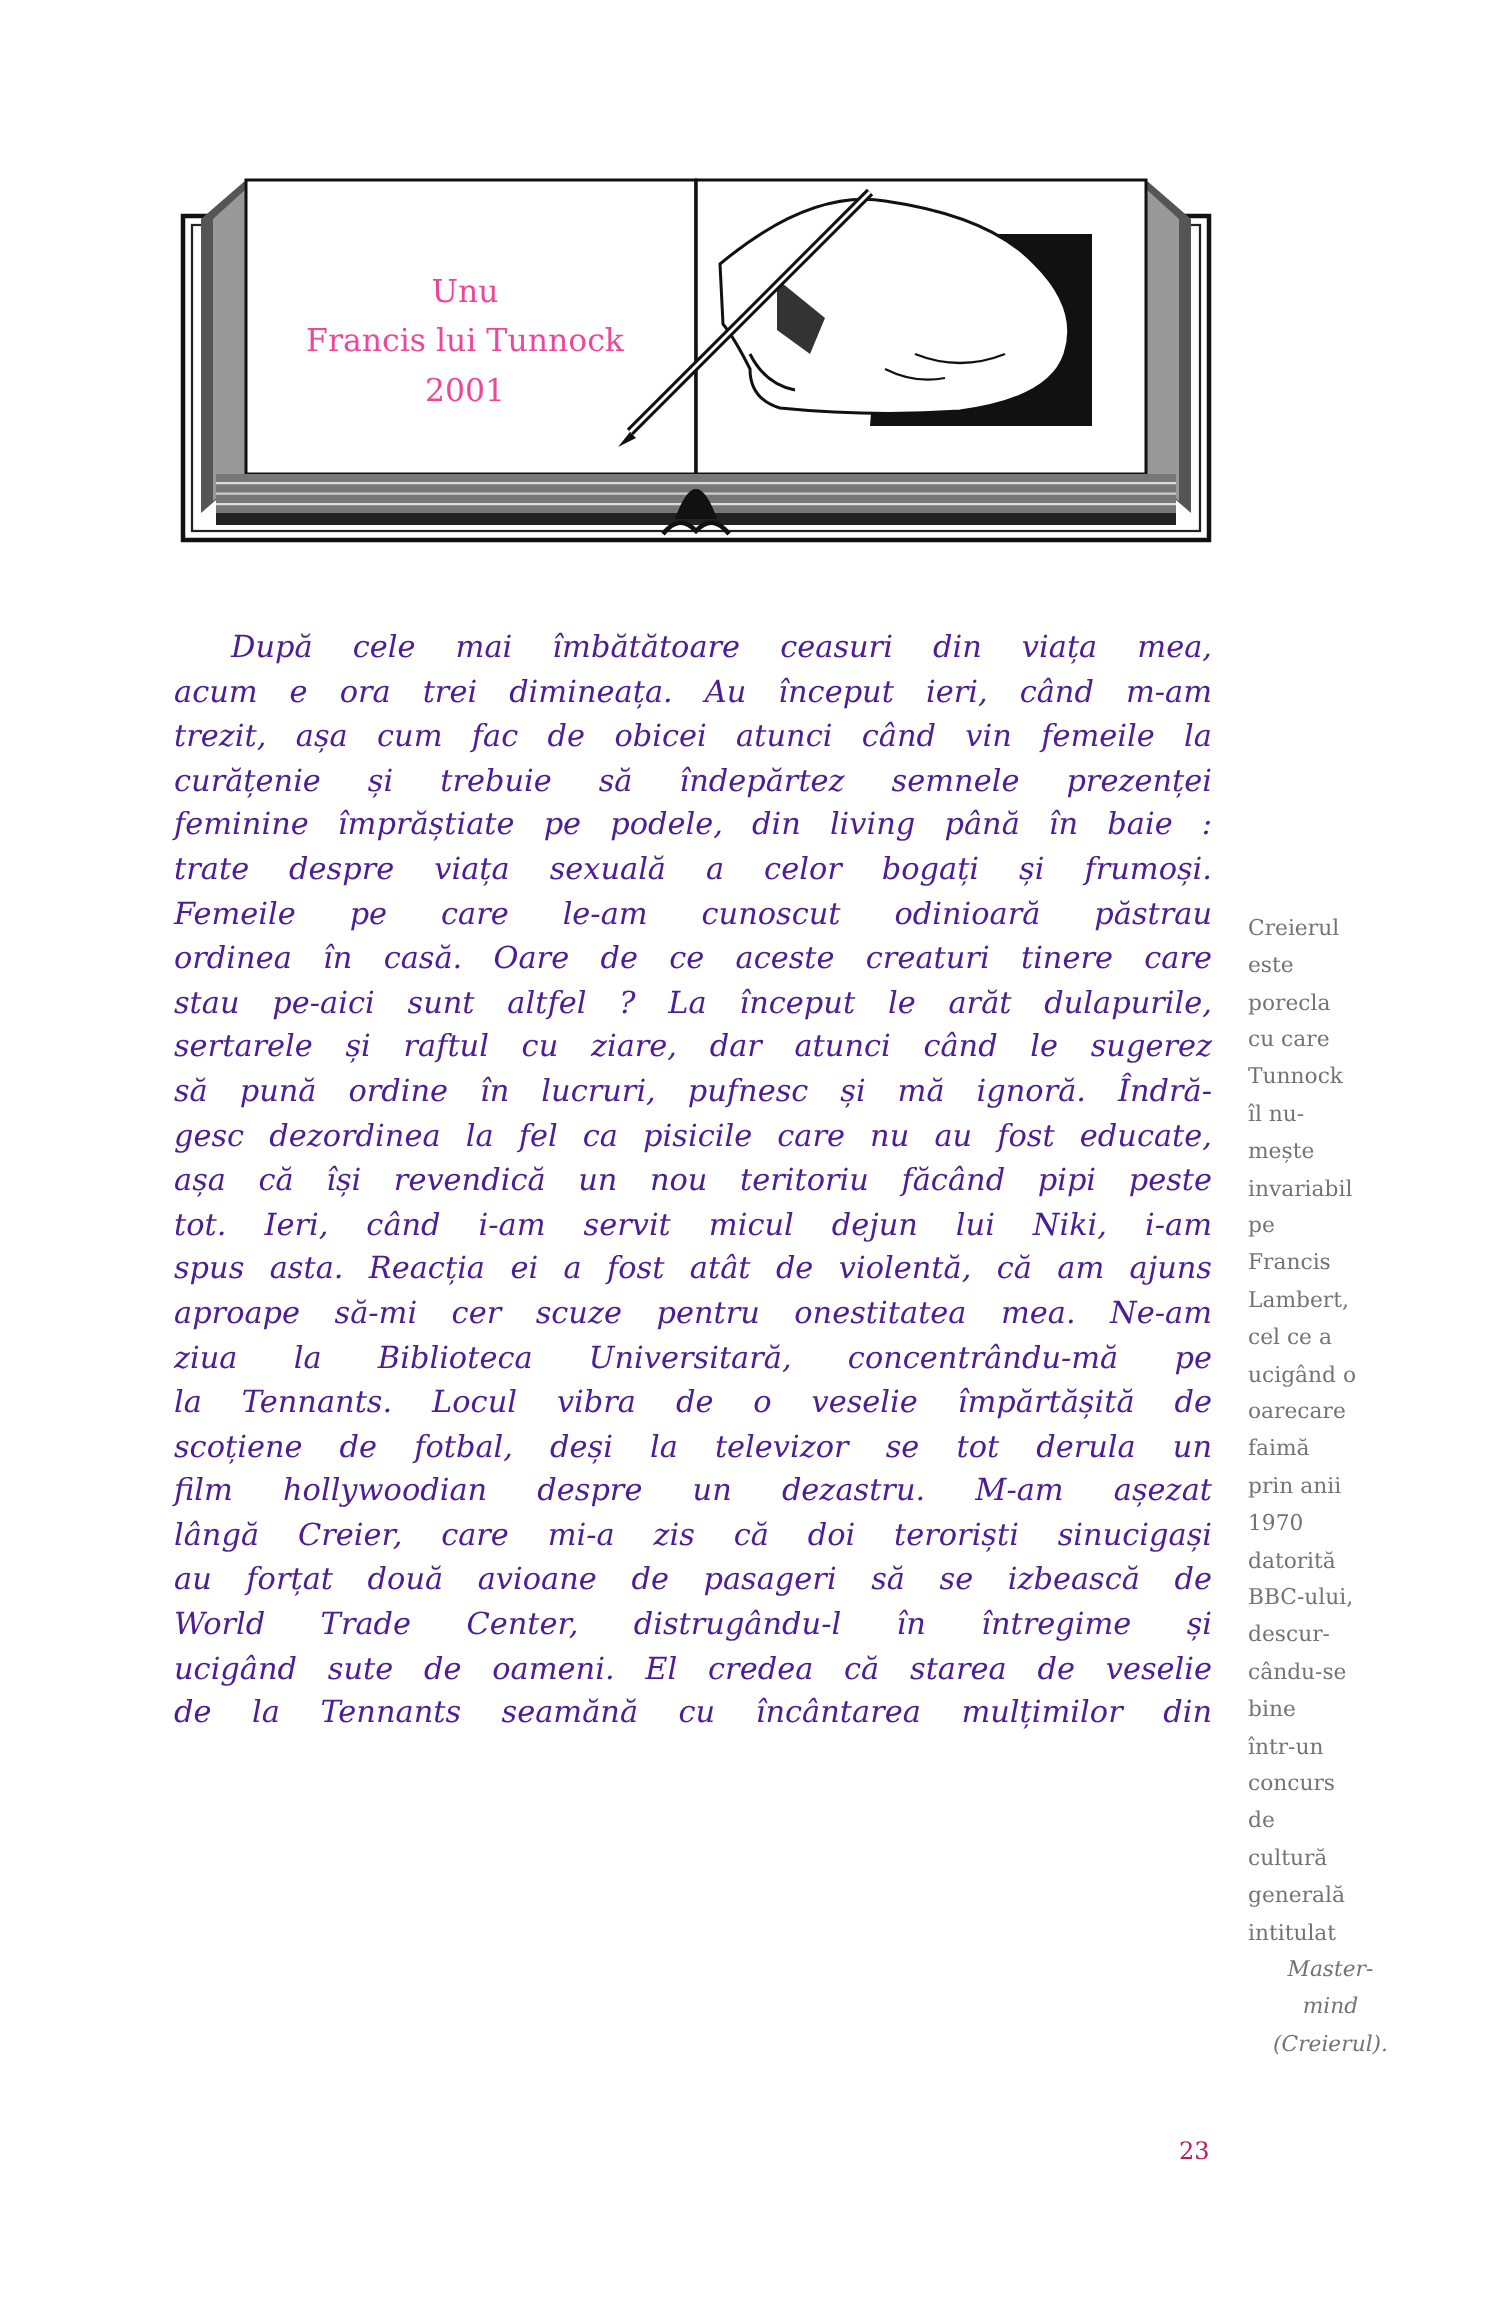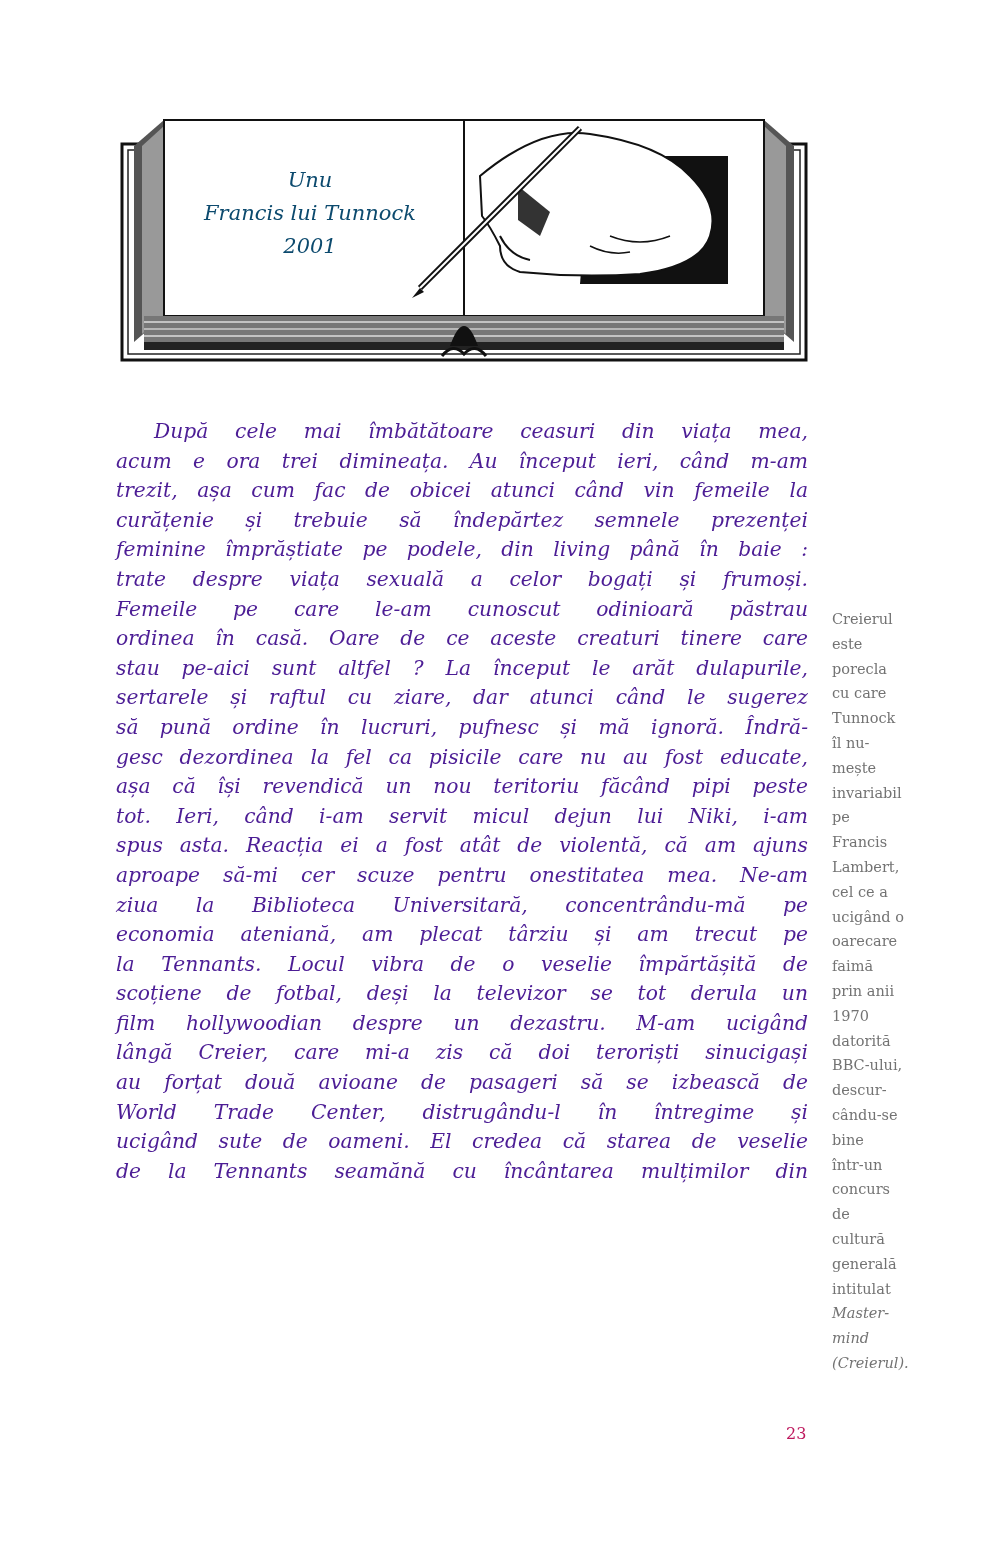--- a/index.html
+++ b/index.html
@@ -1,30 +1,30 @@
 <!DOCTYPE html>
 <html><head>
 <meta charset="utf-8">
 <style>
   html, body { margin: 0; padding: 0; background: #ffffff; }
   body { width: 1000px; height: 1541px; position: relative; overflow: hidden;
          font-family: "DejaVu Serif", "Liberation Serif", serif; color: #1a1a1a; }
   .banner { position: absolute; left: 120px; top: 116px; width: 688px; height: 248px; }
   .banner svg { width: 100%; height: 100%; display: block; }
-  .chapter-heading { position: absolute; left: 160px; top: 164px; width: 300px; text-align: center;
-         font-family: "DejaVu Serif", serif; font-style: italic; font-size: 21px; line-height: 33px; color: #0c4a6e; }
+  .chapter-heading { position: absolute; left: 160px; top: 178px; width: 300px; text-align: center;
+         font-family: "DejaVu Serif", serif; font-size: 21px; line-height: 33px; color: #ec4899; }
   .chapter-heading div { white-space: nowrap; }
   .body-text { position: absolute; left: 116px; top: 417px; width: 692px;
          font-family: "DejaVu Serif", serif; font-style: italic; font-size: 20.3px; line-height: 29.6px; color: #4c1d95; }
   .body-text .line { display: block; white-space: nowrap; text-align: justify; text-align-last: justify; height: 29.6px; }
   .body-text .line.first { padding-left: 38px; }
   .side-note { position: absolute; left: 832px; top: 607px; width: 110px;
          font-family: "DejaVu Serif", serif; font-size: 14.5px; line-height: 24.8px; color: #737373; }
   .side-note .line { display: block; white-space: nowrap; }
-  .side-note .it { font-style: italic; }
+  .side-note .it { font-style: italic; text-align: center; }
   .page-number { position: absolute; left: 786px; top: 1424px; font-family: "DejaVu Serif", serif;
          font-size: 16px; color: #be185d; }
 </style>
 </head>
 <body>
 
 <div class="banner">
   <svg viewBox="0 0 688 248">
 
     <rect x="2" y="28" width="684" height="216" fill="none" stroke="#111" stroke-width="3"></rect>
@@ -78,24 +78,23 @@
     <span class="line">ordinea în casă. Oare de ce aceste creaturi tinere care</span>
     <span class="line">stau pe-aici sunt altfel ? La început le arăt dulapurile,</span>
     <span class="line">sertarele și raftul cu ziare, dar atunci când le sugerez</span>
     <span class="line">să pună ordine în lucruri, pufnesc și mă ignoră. Îndră-</span>
     <span class="line">gesc dezordinea la fel ca pisicile care nu au fost educate,</span>
     <span class="line">așa că își revendică un nou teritoriu făcând pipi peste</span>
     <span class="line">tot. Ieri, când i-am servit micul dejun lui Niki, i-am</span>
     <span class="line">spus asta. Reacția ei a fost atât de violentă, că am ajuns</span>
     <span class="line">aproape să-mi cer scuze pentru onestitatea mea. Ne-am</span>
     <span class="line">ziua la Biblioteca Universitară, concentrându-mă pe</span>
-    <span class="line">economia ateniană, am plecat târziu și am trecut pe</span>
     <span class="line">la Tennants. Locul vibra de o veselie împărtășită de</span>
     <span class="line">scoțiene de fotbal, deși la televizor se tot derula un</span>
-    <span class="line">film hollywoodian despre un dezastru. M-am ucigând</span>
+    <span class="line">film hollywoodian despre un dezastru. M-am așezat</span>
     <span class="line">lângă Creier, care mi-a zis că doi teroriști sinucigași</span>
     <span class="line">au forțat două avioane de pasageri să se izbească de</span>
     <span class="line">World Trade Center, distrugându-l în întregime și</span>
     <span class="line">ucigând sute de oameni. El credea că starea de veselie</span>
     <span class="line">de la Tennants seamănă cu încântarea mulțimilor din</span>
   </div>
 
 <div class="side-note" id="side-note">
     <span class="line">Creierul</span>
     <span class="line">este</span>

